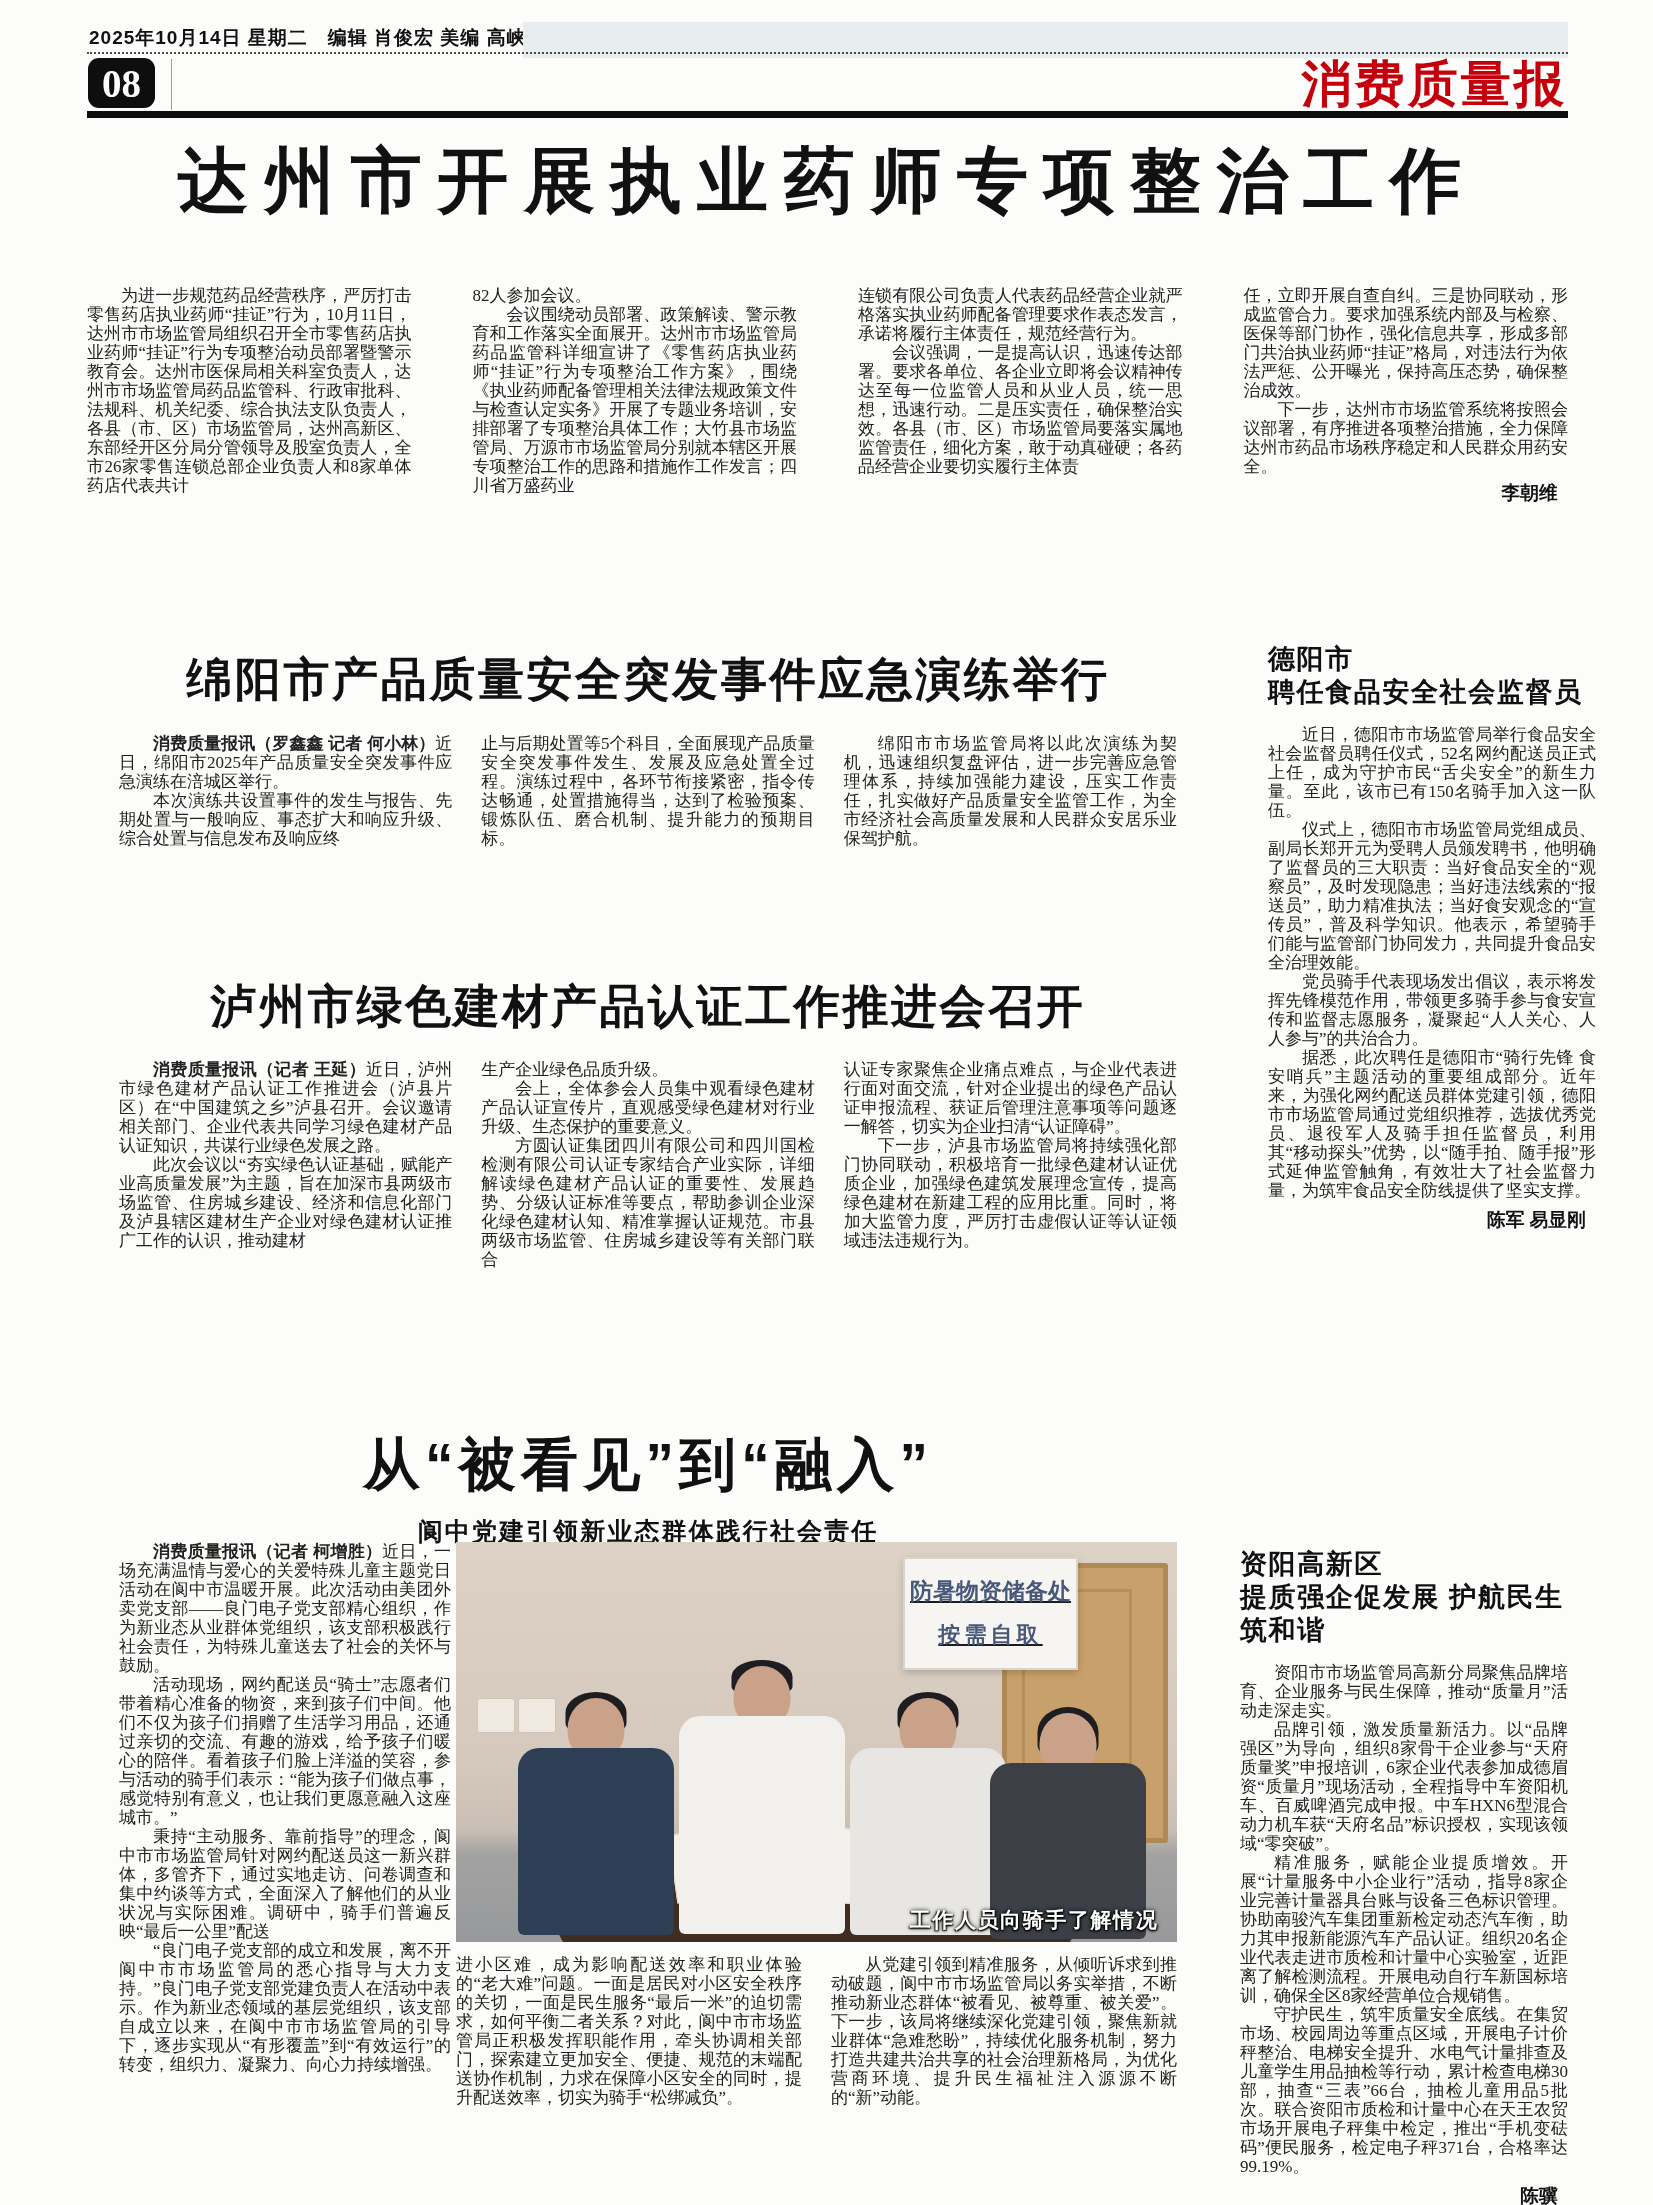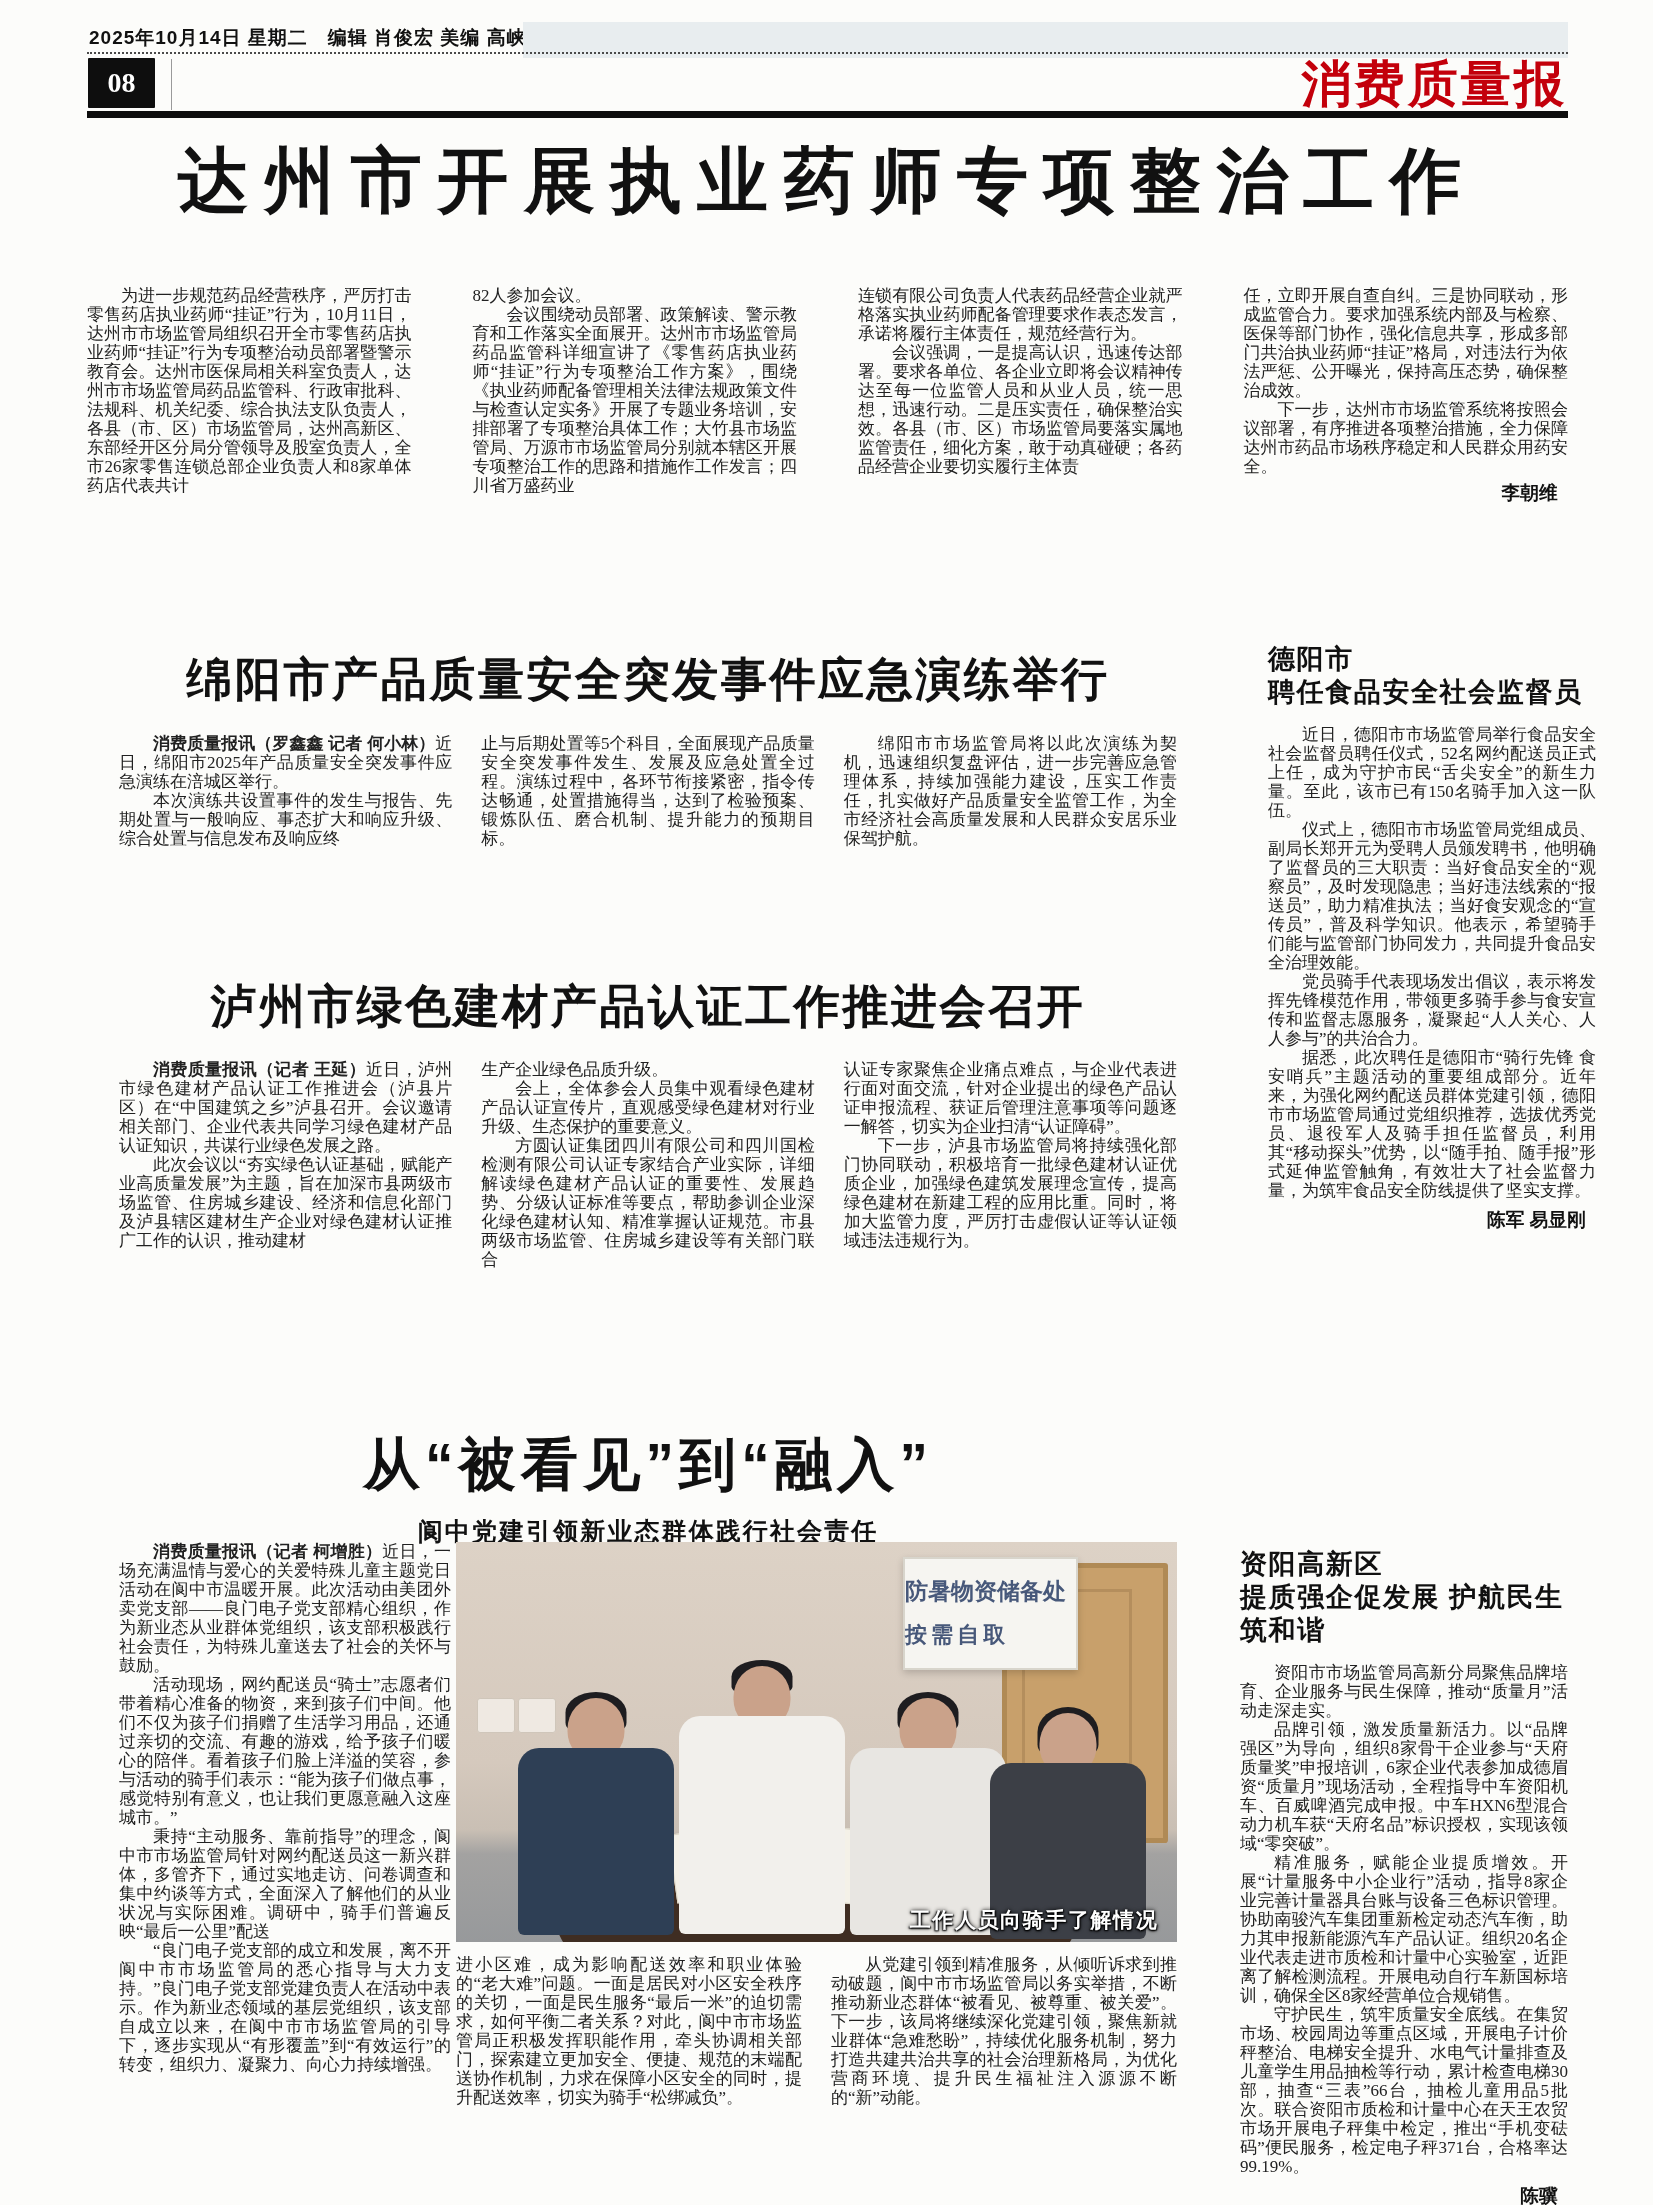--- a/index.html
+++ b/index.html
@@ -16,22 +16,22 @@
   
   .dateline{
     position:absolute;left:89px;top:25px;
     font-family:"Liberation Sans","DejaVu Sans",sans-serif;
     font-weight:bold;font-size:19px;color:#111;letter-spacing:1px;
   }
   .top-band{position:absolute;left:523px;top:22px;width:1045px;height:36px;background:#e8edef;}
   .dotted-rule{position:absolute;left:87px;top:52px;width:1481px;border-top:2.1px dotted #4a4a4a;}
   .page-chip{
     position:absolute;left:88px;top:58px;width:67px;height:50px;
-    background:#0e0e0e;border-radius:1px;color:#fff;
-    font-family:"Liberation Serif",serif;font-weight:bold;font-size:28px;
+    background:#0e0e0e;border-radius:11px;color:#fff;
+    font-family:"Liberation Serif",serif;font-weight:bold;font-size:39px;
     display:flex;align-items:center;justify-content:center;
   }
   .chip-rule{position:absolute;left:171px;top:59px;width:1px;height:51px;background:#9a9a9a;}
   .section-title{
     position:absolute;left:190px;top:53px;
     font-family:"Liberation Sans","DejaVu Sans",sans-serif;
     font-weight:bold;font-size:49px;color:#181818;letter-spacing:4.1px;
     text-shadow:1.6px 1.6px 1px #bdbdbd;
   }
   .paper-name{
@@ -83,21 +83,21 @@
     overflow:hidden;
   }
   .a4-bottomcols{position:absolute;left:337px;top:528px;width:721px;gap:29px;height:249px;}
 
   
   .ph-door{position:absolute;right:9.3px;top:21px;width:156px;height:270px;background:#c8a06b;border:5.2px solid #b08a55;border-radius:3.1px;}
   .ph-door-panel{position:absolute;left:15.6px;top:21px;width:104px;height:197px;border:3.1px solid #b48e5d;}
   .ph-sign{
     position:absolute;left:62%;top:14.5px;width:171px;height:109px;background:#f6f5f1;
     border:2.1px solid #d8d5cc;box-shadow:0 3.1px 7.3px rgba(0,0,0,.18);
-    display:flex;flex-direction:column;justify-content:center;gap:13px;
+    display:flex;flex-direction:column;align-items:center;justify-content:center;gap:13px;text-decoration:underline;
   }
   .ph-sign .l1{font-family:"Liberation Sans",sans-serif;font-weight:bold;font-size:23px;color:#47587a;}
   .ph-sign .l2{font-family:"Liberation Sans",sans-serif;font-weight:bold;font-size:22px;color:#47587a;letter-spacing:4.1px;}
   .ph-outlet{position:absolute;width:36px;height:33px;background:#efe9e2;border:1.6px solid #cfc6ba;border-radius:3.1px;}
   .ph-table{position:absolute;left:14%;bottom:-67px;width:72%;height:171px;background:#3f2d22;border-radius:50%;}
   .ph-paper{position:absolute;background:#f4f1e8;border:1px solid #ddd8c8;transform:rotate(-8deg);}
   .person{position:absolute;}
   .person .head{position:absolute;left:50%;transform:translateX(-50%);top:0;width:57px;height:62px;background:#caa28a;border-radius:50% 50% 46% 46%;}
   .person .hair{position:absolute;left:50%;transform:translateX(-50%);top:-6.2px;width:61px;height:41px;background:#1e1d20;border-radius:60% 60% 30% 30%;}
   .person .torso{position:absolute;left:50%;transform:translateX(-50%);top:50px;border-radius:21px 21px 6.2px 6.2px;}

